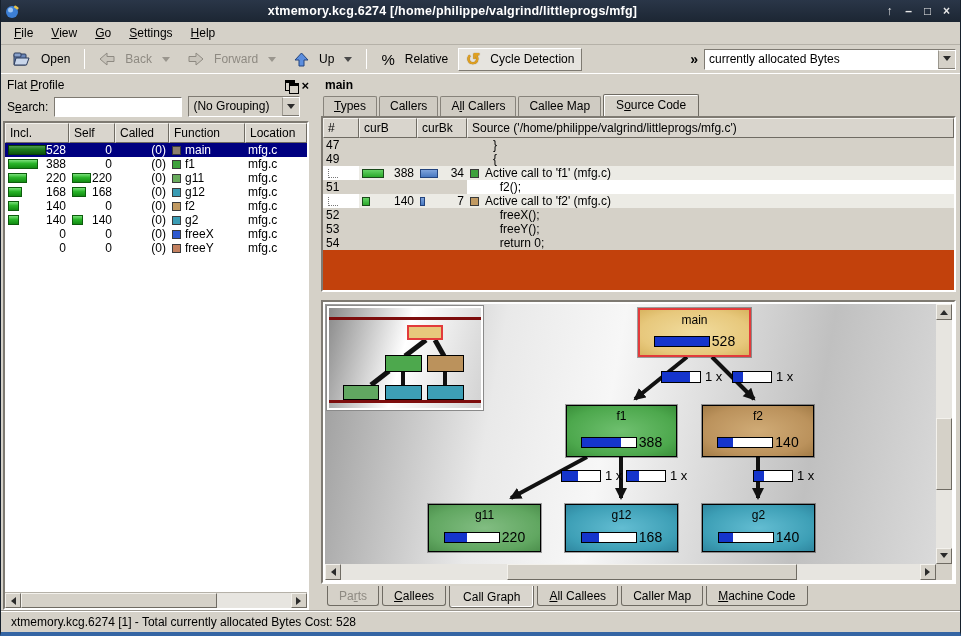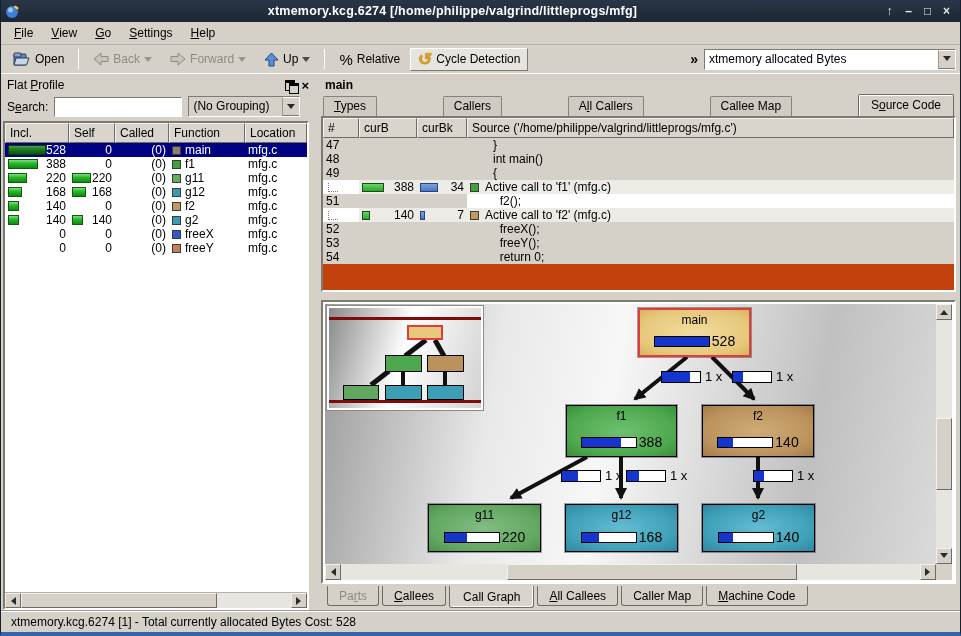--- a/index.html
+++ b/index.html
@@ -9,21 +9,21 @@
   
   .titlebar { height:22px; background:linear-gradient(#2a3648,#1c2633); display:flex; align-items:center; padding:0 4px; flex:0 0 auto; }
   .title-text { flex:1; text-align:center; color:#fff; font-weight:bold; font-size:12.5px; letter-spacing:.2px; white-space:nowrap; overflow:hidden; }
   .win-btn { width:19px; height:18px; color:#e8e8e8; font-weight:bold; text-align:center; line-height:18px; font-size:12px; cursor:default; }
   .app-icon { width:16px; height:16px; margin-right:4px; }
 
   
   .menubar { height:23px; background:#d5d1c8; display:flex; align-items:center; padding:0 4px; border-bottom:1px solid #b5b1a8; flex:0 0 auto; }
   .menu-item { padding:2px 9px; }
   .toolbar { height:29px; background:#d5d1c8; display:flex; align-items:center; padding:0 4px; gap:2px; border-bottom:1px solid #fff; flex:0 0 auto; }
-  .tbtn { display:flex; align-items:center; gap:4px; padding:3px 7px; border:1px solid transparent; white-space:nowrap; }
+  .tbtn { display:flex; align-items:center; gap:10px; padding:3px 7px; border:1px solid transparent; white-space:nowrap; }
   .tbtn.disabled { color:#8e8a82;justify-content:center; }
   .tbtn.checked { border-top:1px solid #fff; border-left:1px solid #fff; border-right:1px solid #7e7a72; border-bottom:1px solid #7e7a72; background:#e6e4df; }
   .tsep { width:1px; height:20px; background:#9b978e; border-right:1px solid #fff; margin:0 4px; }
   .tri-down { width:0; height:0; border:4px solid transparent; border-top:5px solid #4a4a4a; margin-top:4px; }
   .tri-down.dis { border-top-color:#9a968e; }
   .overflow-chevron { font-weight:bold; font-size:14px; padding:0 4px; }
   .spacer { flex:1; }
 
   .combo { display:flex; align-items:stretch; border-top:1px solid #7e7a72; border-left:1px solid #7e7a72; border-bottom:1px solid #fff; border-right:1px solid #fff; background:#fff; height:21px; }
   .combo .cval { padding:2px 6px 0 4px; white-space:nowrap; overflow:hidden; flex:1; }
@@ -64,21 +64,21 @@
   .sbtn { width:16px; background:#d5d1c8; border:1px solid; border-color:#f3f1ec #6f6b63 #6f6b63 #f3f1ec; display:flex; align-items:center; justify-content:center; flex:0 0 auto; }
   .sthumb { background:#d5d1c8; border:1px solid; border-color:#f3f1ec #6f6b63 #6f6b63 #f3f1ec; }
   .tri { width:0; height:0; border:4px solid transparent; }
   .tri.l { border-right:5px solid #2a2a2a; margin-left:-3px;}
   .tri.r { border-left:5px solid #2a2a2a; margin-right:-3px;}
   .tri.u { border-bottom:5px solid #2a2a2a; margin-top:-3px;}
   .tri.d { border-top:5px solid #2a2a2a; margin-bottom:-3px;}
 
   
   .fn-title { height:18px; font-weight:bold; padding:2px 0 0 4px; }
-  .tabbar { height:22px; display:flex; align-items:flex-end; padding-left:2px; flex:0 0 auto;justify-content:space-between; }
+  .tabbar { height:22px; display:flex; align-items:flex-end; padding-left:2px; flex:0 0 auto; }
   .tab { border:1px solid #87837b; border-bottom:none; background:#cfcbc2; padding:2px 10px 3px; margin-right:2px; border-radius:2px 2px 0 0; position:relative; top:0; }
   .tab.active { background:#d5d1c8; padding:3px 12px 4px; border-color:#6f6b63; box-shadow:inset 1px 1px 0 #fff; z-index:2; }
 
   .src-panel { height:176px; flex:0 0 auto; display:flex; flex-direction:column; }
   .src-body { flex:1; background:#c2410c; overflow:hidden; }
   .src-row { display:flex; height:14px; }
   .s1{width:36px;} .s2{width:58px;} .s3{width:50px;} .s4{flex:1;}
   .scell { padding:0 3px; display:flex; align-items:center; height:14px; white-space:pre; overflow:hidden; }
   .src-row.gray .scell { background:#d5d1c8; }
   .src-row.sel .scell { background:#000080; color:#fff; }
@@ -182,21 +182,21 @@
       <span style="font-size:15px;">%</span>
       <span>Relative</span>
     </div>
     <div class="tbtn checked">
       <span style="font-size:17px;line-height:15px;color:#e0a020;font-weight:bold;text-shadow:0 0 1px #7a5200;">↺</span>
       <span>Cycle Detection</span>
     </div>
     <div class="spacer"></div>
     <div class="overflow-chevron">»</div>
     <div class="combo" style="width:252px;">
-      <span class="cval">xtmemory allocated Bytes</span>
+      <span class="cval">currently allocated Bytes</span>
       <span class="cbtn">
           <span class="tri d"></span>
         </span>
     </div>
   </div>
 
   <div class="main">
 
     <div class="dock">
       <div class="dock-title">
@@ -409,26 +409,20 @@
           <div class="th s2">curB</div>
           <div class="th s3">curBk</div>
           <div class="th s4">Source ('/home/philippe/valgrind/littleprogs/mfg.c')</div>
         </div>
         <div class="src-body">
           <div class="src-row gray">
             <div class="scell s1">47</div>
               <div class="scell s2"></div>
               <div class="scell s3"></div>
             <div class="scell s4 code">}</div>
-          </div>
-          <div class="src-row gray">
-            <div class="scell s1">48</div>
-              <div class="scell s2"></div>
-              <div class="scell s3"></div>
-            <div class="scell s4 code">int main()</div>
           </div>
           <div class="src-row gray">
             <div class="scell s1">49</div>
               <div class="scell s2"></div>
               <div class="scell s3"></div>
             <div class="scell s4 code">{</div>
           </div>
           <div class="src-row call">
             <div class="scell s1"><span class="treedots"></span></div>
             <div class="scell s2"><span class="mbar" style="width:22px"></span><span style="margin-left:auto">388</span></div>

